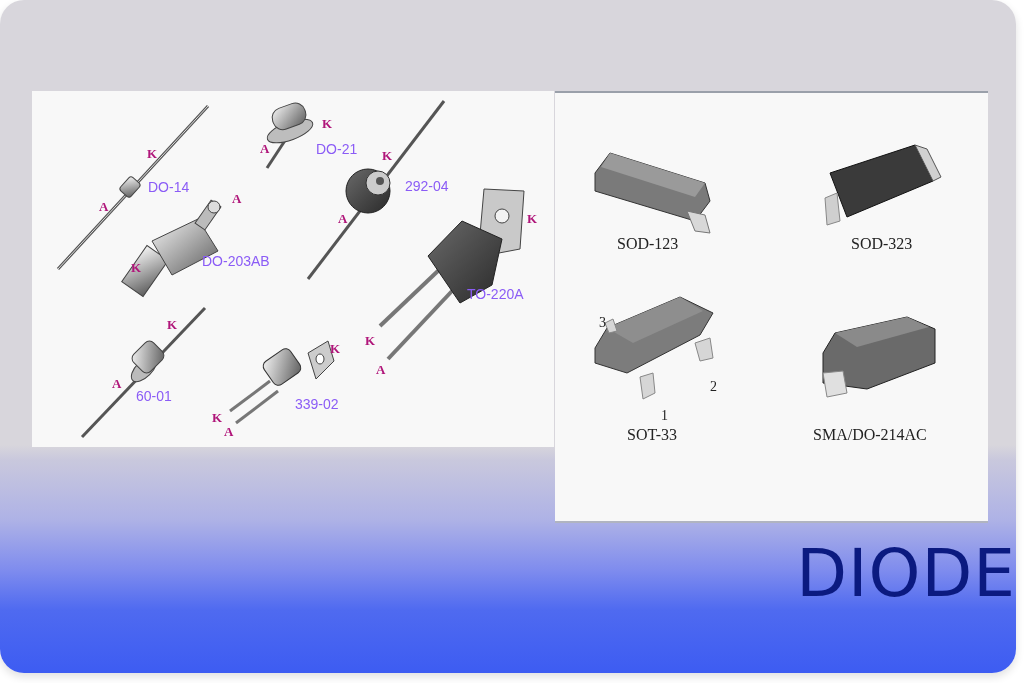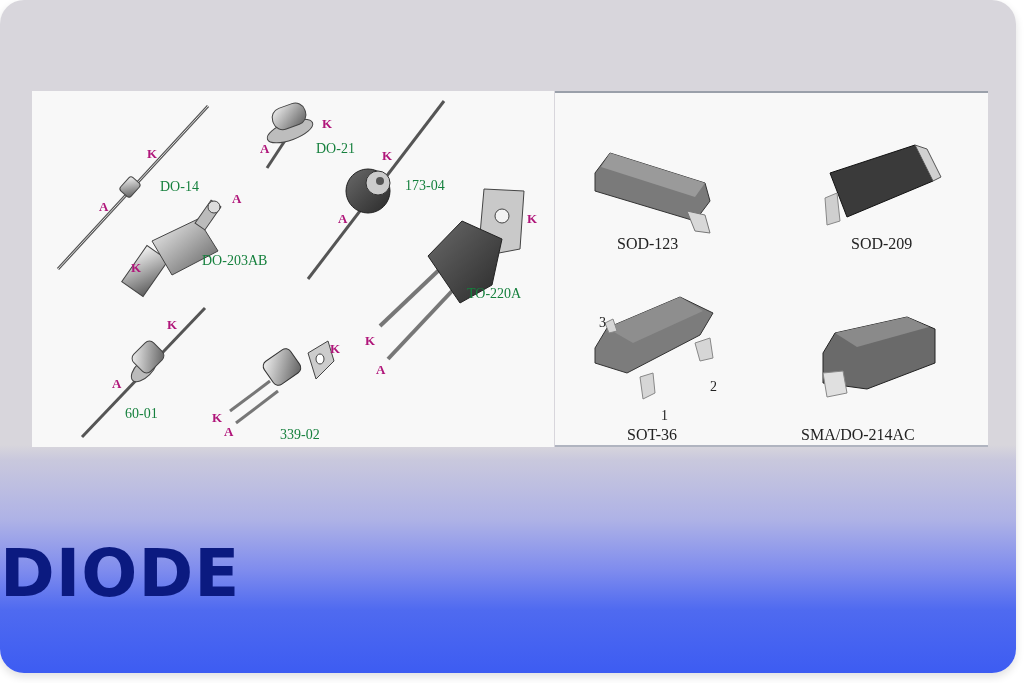--- a/index.html
+++ b/index.html
@@ -3,28 +3,28 @@
 <meta charset="utf-8">
 <style>
   html, body { margin:0; padding:0; }
   body { width:1024px; height:683px; background:#ffffff; position:relative; overflow:hidden;
          font-family:"Liberation Serif", serif; }
   .card { position:absolute; left:0; top:0; width:1016px; height:673px; border-radius:24px;
           background:linear-gradient(to bottom, #d8d6dc 0px, #d8d6dc 445px, #c9c8dd 460px, #aeb2e6 520px, #7f8cee 570px, #4f6af0 610px, #3d5cf2 673px);
           box-shadow:0 4px 8px rgba(0,0,0,0.12); overflow:hidden; }
   .panel { position:absolute; background:#f8f8f8; }
   .panel-left { left:32px; top:91px; width:522px; height:356px; }
-  .panel-right { left:555px; top:91px; width:433px; height:356px; border-top:2px solid #9aa0aa; border-bottom:2px solid #b0b4c0; box-sizing:border-box; }
+  .panel-right { left:555px; top:91px; width:433px; height:432px; border-top:2px solid #9aa0aa; border-bottom:2px solid #b0b4c0; box-sizing:border-box; }
   svg { position:absolute; left:0; top:0; }
-  .lbl { position:absolute; font-family:Liberation Serif, serif; font-size:14px; color:#15803d; white-space:nowrap;text-align:right; }
+  .lbl { position:absolute; font-family:Liberation Sans, sans-serif; font-size:14px; color:#8b5cf6; white-space:nowrap;text-align:right; }
   .pin { position:absolute; font-family:"Liberation Serif", serif; font-size:13px; font-weight:bold; color:#b0167a; }
   .smdlbl { position:absolute; font-family:"Liberation Serif", serif; font-size:16px; color:#222; white-space:nowrap; }
   .num { position:absolute; font-family:"Liberation Serif", serif; font-size:14px; color:#222; }
-  .title { position:absolute; left:0; width:1016px; top:535px; text-align:left;
-           font-family:"DejaVu Sans", sans-serif; font-weight:bold; font-size:66px; color:#0b1a80; letter-spacing:1px; }
+  .title { position:absolute; left:0; width:1016px; top:535px; text-align:right;
+           font-family:"DejaVu Sans", sans-serif; font-weight:normal; font-size:66px; color:#0b1a80; letter-spacing:1px; }
 </style>
 </head>
 <body>
 
 <div class="card">
 
   <div class="panel panel-left">
     <svg width="522" height="356" viewBox="0 0 522 356">
       <defs>
         <linearGradient id="metal" x1="0" y1="0" x2="1" y2="1">
@@ -80,46 +80,46 @@
 
       <g>
         <line x1="198" y1="320" x2="238" y2="290" stroke="#777" stroke-width="3"></line>
         <line x1="204" y1="332" x2="246" y2="300" stroke="#777" stroke-width="3"></line>
         <path d="M276 262 L296 250 L302 270 L284 288 Z" fill="#ccc" stroke="#444"></path>
         <ellipse cx="288" cy="268" rx="4" ry="5" fill="#fff" stroke="#444"></ellipse>
         <rect x="234" y="262" width="32" height="28" rx="6" transform="rotate(-35 250 276)" fill="url(#metal)" stroke="#333"></rect>
       </g>
     </svg>
 
-    <span class="lbl" style="left:128px;top:88px;">DO-14</span>
+    <span class="lbl" style="left:116px;top:88px;">DO-14</span>
     <span class="pin" style="left:115px;top:55px;">K</span>
     <span class="pin" style="left:67px;top:108px;">A</span>
 
     <span class="lbl" style="left:284px;top:50px;">DO-21</span>
     <span class="pin" style="left:290px;top:25px;">K</span>
     <span class="pin" style="left:228px;top:50px;">A</span>
 
-    <span class="lbl" style="left:373px;top:87px;">173-04</span>
+    <span class="lbl" style="left:373px;top:87px;">292-04</span>
     <span class="pin" style="left:350px;top:57px;">K</span>
     <span class="pin" style="left:306px;top:120px;">A</span>
 
     <span class="lbl" style="left:170px;top:162px;">DO-203AB</span>
     <span class="pin" style="left:200px;top:100px;">A</span>
     <span class="pin" style="left:99px;top:169px;">K</span>
 
     <span class="lbl" style="left:435px;top:195px;">TO-220A</span>
     <span class="pin" style="left:495px;top:120px;">K</span>
     <span class="pin" style="left:333px;top:242px;">K</span>
     <span class="pin" style="left:344px;top:271px;">A</span>
 
-    <span class="lbl" style="left:93px;top:297px;margin-top:18px;">60-01</span>
+    <span class="lbl" style="left:104px;top:297px;">60-01</span>
     <span class="pin" style="left:135px;top:226px;">K</span>
     <span class="pin" style="left:80px;top:285px;">A</span>
 
-    <span class="lbl" style="left:248px;top:305px;margin-top:31px;">339-02</span>
+    <span class="lbl" style="left:263px;top:305px;">339-02</span>
     <span class="pin" style="left:298px;top:250px;">K</span>
     <span class="pin" style="left:180px;top:319px;">K</span>
     <span class="pin" style="left:192px;top:333px;">A</span>
   </div>
 
   <div class="panel panel-right">
     <svg width="433" height="356" viewBox="0 0 433 356">
 
       <g>
         <path d="M40 80 L55 60 L150 90 L155 108 L140 128 L40 98 Z" fill="#7a7a7a" stroke="#333"></path>
@@ -141,22 +141,22 @@
         <path d="M50 230 L58 226 L62 238 L54 240 Z" fill="#d6d6d6" stroke="#888"></path>
       </g>
 
       <g>
         <path d="M268 260 L280 240 L352 224 L380 236 L380 270 L312 296 L268 290 Z" fill="#6a6a6a" stroke="#222"></path>
         <path d="M280 240 L352 224 L374 234 L302 254 Z" fill="#8a8a8a"></path>
         <path d="M268 280 L288 278 L292 300 L272 304 Z" fill="#e0e0e0" stroke="#888"></path>
       </g>
     </svg>
     <span class="smdlbl" style="left:62px;top:142px;">SOD-123</span>
-    <span class="smdlbl" style="left:296px;top:142px;">SOD-209</span>
+    <span class="smdlbl" style="left:296px;top:142px;">SOD-323</span>
     <span class="num" style="left:44px;top:222px;">3</span>
     <span class="num" style="left:155px;top:286px;">2</span>
     <span class="num" style="left:106px;top:315px;">1</span>
-    <span class="smdlbl" style="left:72px;top:333px;">SOT-36</span>
-    <span class="smdlbl" style="left:246px;top:333px;">SMA/DO-214AC</span>
+    <span class="smdlbl" style="left:72px;top:333px;">SOT-33</span>
+    <span class="smdlbl" style="left:258px;top:333px;">SMA/DO-214AC</span>
   </div>
 
   <div class="title">DIODE</div>
 </div>
 
 </body></html>

